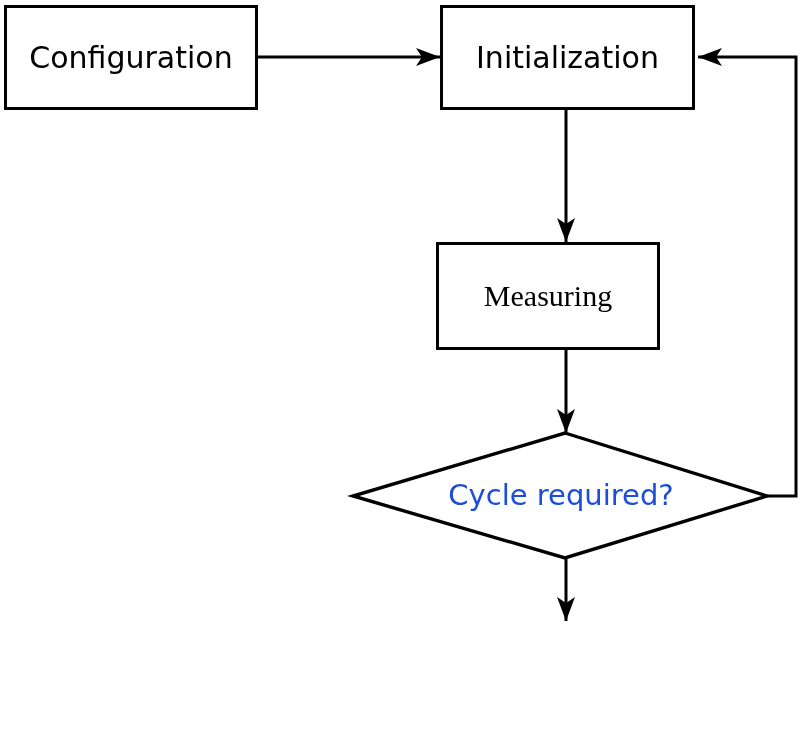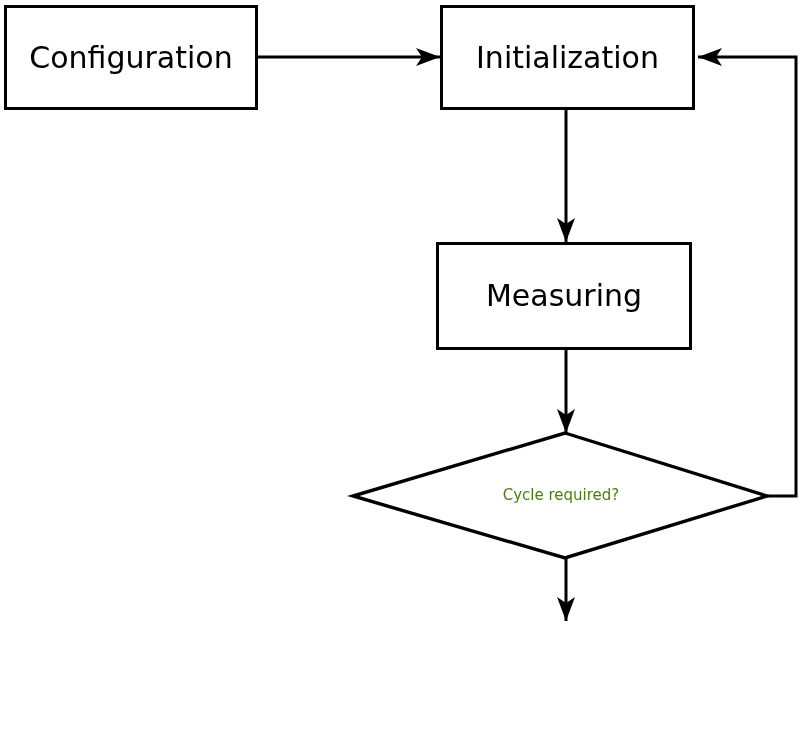--- a/index.html
+++ b/index.html
@@ -28,34 +28,34 @@
     background: #ffffff;
     display: flex;
     align-items: center;
     justify-content: center;
     font-size: 30px;
     line-height: 1;
     color: #000000;
   }
   .node-configuration { left: 4px;   top: 5px;   width: 254px; height: 105px; }
   .node-initialization{ left: 440px; top: 5px;   width: 255px; height: 105px; }
-  .node-measuring     { left: 436px; top: 242px; width: 256px; height: 108px; }
+  .node-measuring     { left: 436px; top: 242px; width: 224px; height: 108px; font-family: Liberation Serif, serif; }
   .node-data-output   { left: 439px; top: 621px; width: 256px; height: 108px; }
   .decision-label {
     position: absolute;
     left: 355px;
     top: 433px;
     width: 412px;
     height: 125px;
     display: flex;
     align-items: center;
     justify-content: center;
-    font-size: 15px;
+    font-size: 29px;
     line-height: 1;
-    color: #4d7c0f;
+    color: #1d4ed8;
     pointer-events: none;
   }
 </style>
 </head>
 <body>
 
 <div class="canvas">
 
   <svg class="edges" width="800" height="734" viewBox="0 0 800 734">
     <defs>

